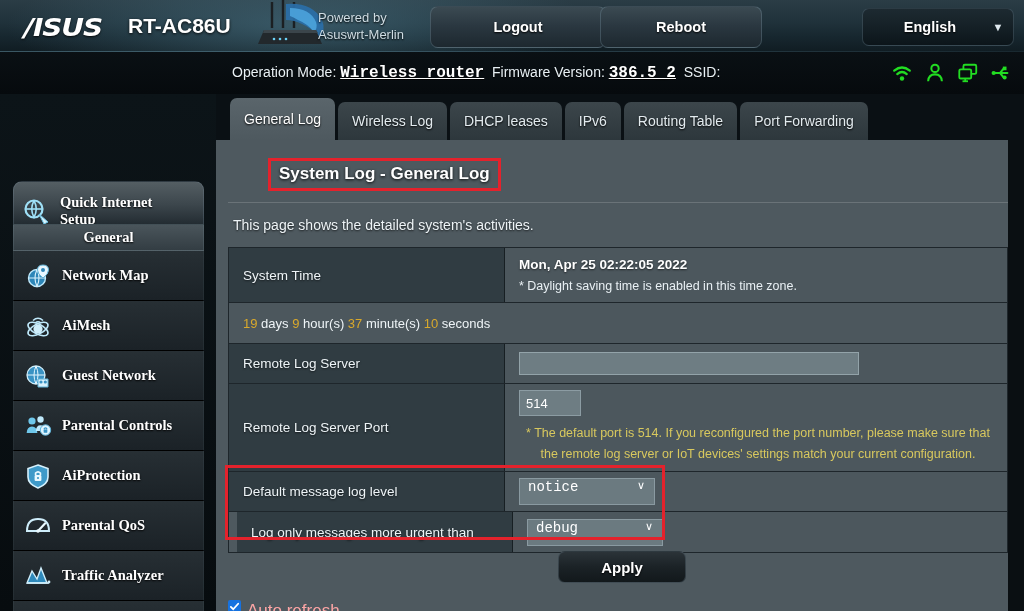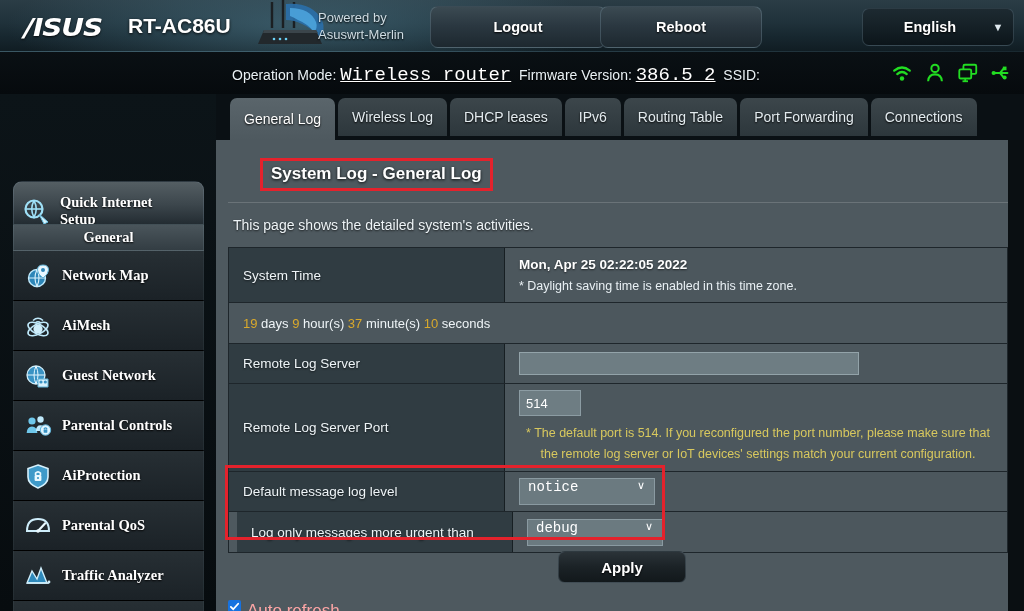--- a/index.html
+++ b/index.html
@@ -76,22 +76,22 @@
     position: absolute; left: 0; top: 52px; width: 1024px; height: 42px;
     background: linear-gradient(180deg,#0a1014 0%, #060a0d 100%);
   }
   .opmode {
     position: absolute; left: 232px; top: 12px;
     font-size: 14px; color: #e9f1f5; white-space: nowrap;
     text-shadow: 0 1px 1px #000;
   }
   .opmode .mono {
     font-family: "Liberation Mono", monospace;
-    font-weight: normal; text-decoration: underline; color: #fff;
-    font-size: 19px;
+    font-weight: bold; text-decoration: underline; color: #fff;
+    font-size: 16px;
   }
   .statusicons {
     position: absolute; right: 12px; top: 10px;
     display: flex; gap: 11px; align-items: center;
   }
   .sicon { width: 22px; height: 22px; display:block; }
 
   
   .sidebar {
     position: absolute; left: 0; top: 94px; width: 216px; height: 517px;
@@ -133,42 +133,42 @@
   .navitem .lbl {
     font-family: "Liberation Serif", serif; font-weight: bold;
     font-size: 14.5px; color: #fff; text-shadow: 0 1px 2px #000;
   }
 
   
   .tabstrip {
     position: absolute; left: 216px; top: 94px; width: 808px; height: 46px;
     background: #0a1014;
   }
-  .tabs { position: absolute; left: 14px; top: 4px; display: flex; align-items: flex-start; }
+  .tabs { position: absolute; left: 14px; top: 4px; display: flex; align-items: flex-end; }
   .tab {
     height: 38px; padding: 0 14px;
     display: flex; align-items: center;
     font-size: 14px; color: #e3ebef;
     background: linear-gradient(180deg,#3c464b 0%, #2d373c 100%);
     border-radius: 7px 7px 0 0;
     margin-right: 3px;
     text-shadow: 0 1px 2px #000; cursor: pointer;
   }
   .tab.active {
     background: linear-gradient(180deg,#5a656b 0%, #4e595f 100%);
     color: #fff; height: 42px;
   }
 
   
   .main {
     position: absolute; left: 216px; top: 140px; width: 808px; height: 471px;
     background: #4e595f;
   }
   .panel-inner { position: absolute; left: 12px; top: 0; width: 796px; height: 471px; }
-  .page-title-wrap { position: absolute; left: 0; top: 18px; padding-left: 32px; }
+  .page-title-wrap { position: absolute; left: 8px; top: 18px; padding-left: 32px; }
   .page-title {
     display: inline-block; padding: 3px 8px 4px 8px;
     font-size: 17px; font-weight: bold; color: #fff;
     border: 3px solid #e4222c;
     text-shadow: 0 1px 3px rgba(0,0,0,.9);
   }
   .title-div {
     position: absolute; left: 0; top: 62px; width: 780px; height: 1px;
     background: rgba(255,255,255,.16);
   }
@@ -456,21 +456,20 @@
   </div>
 
   <div class="tabstrip">
     <div class="tabs">
       <div class="tab active">General Log</div>
       <div class="tab">Wireless Log</div>
       <div class="tab">DHCP leases</div>
       <div class="tab">IPv6</div>
       <div class="tab">Routing Table</div>
       <div class="tab">Port Forwarding</div>
-      <div class="tab">Connections</div>
     </div>
   </div>
 
   <div class="main">
     <div class="panel-inner">
 
       <div class="page-title-wrap">
         <div class="page-title">System Log - General Log</div>
       </div>
       <div class="title-div"></div>

